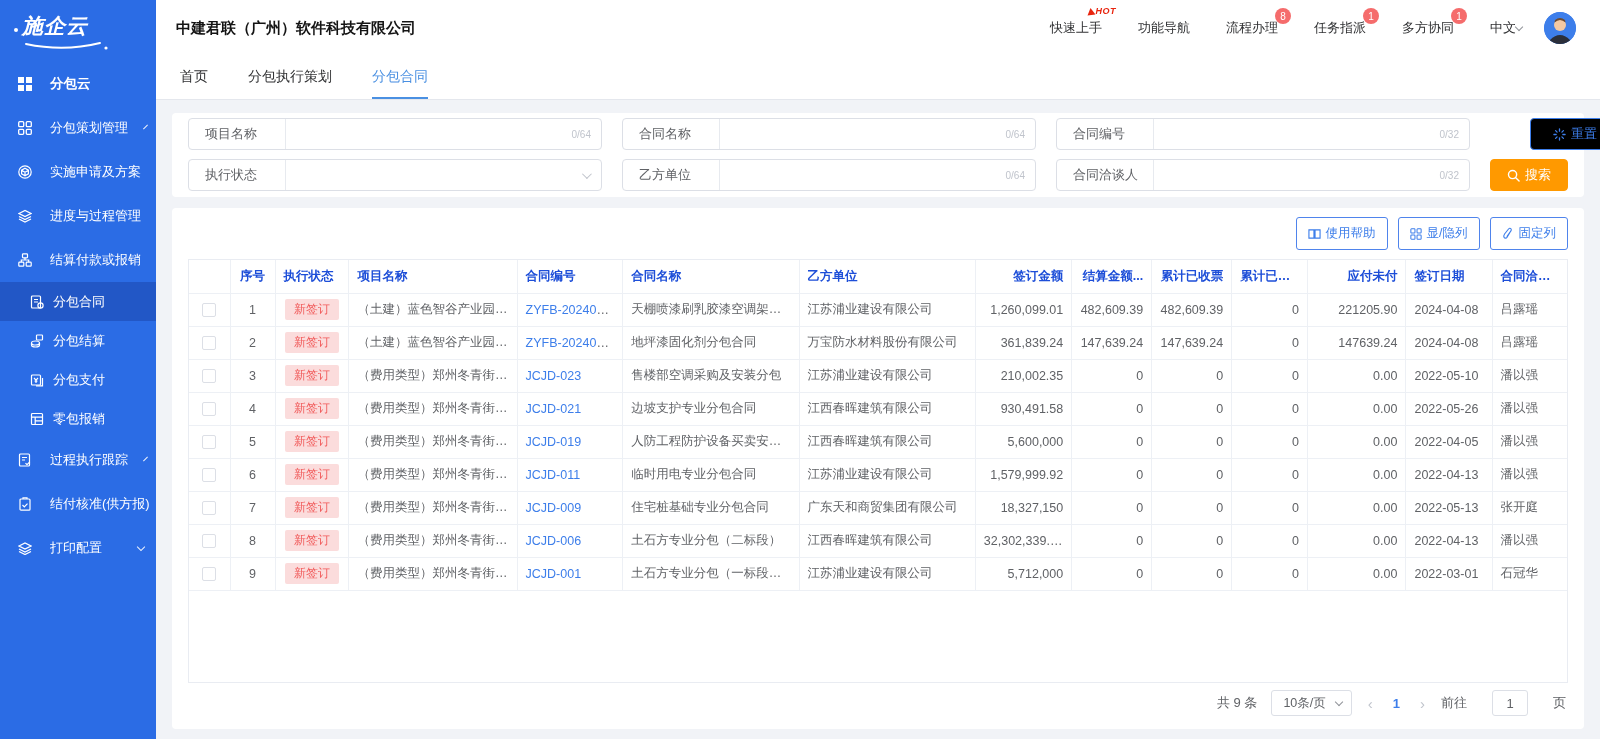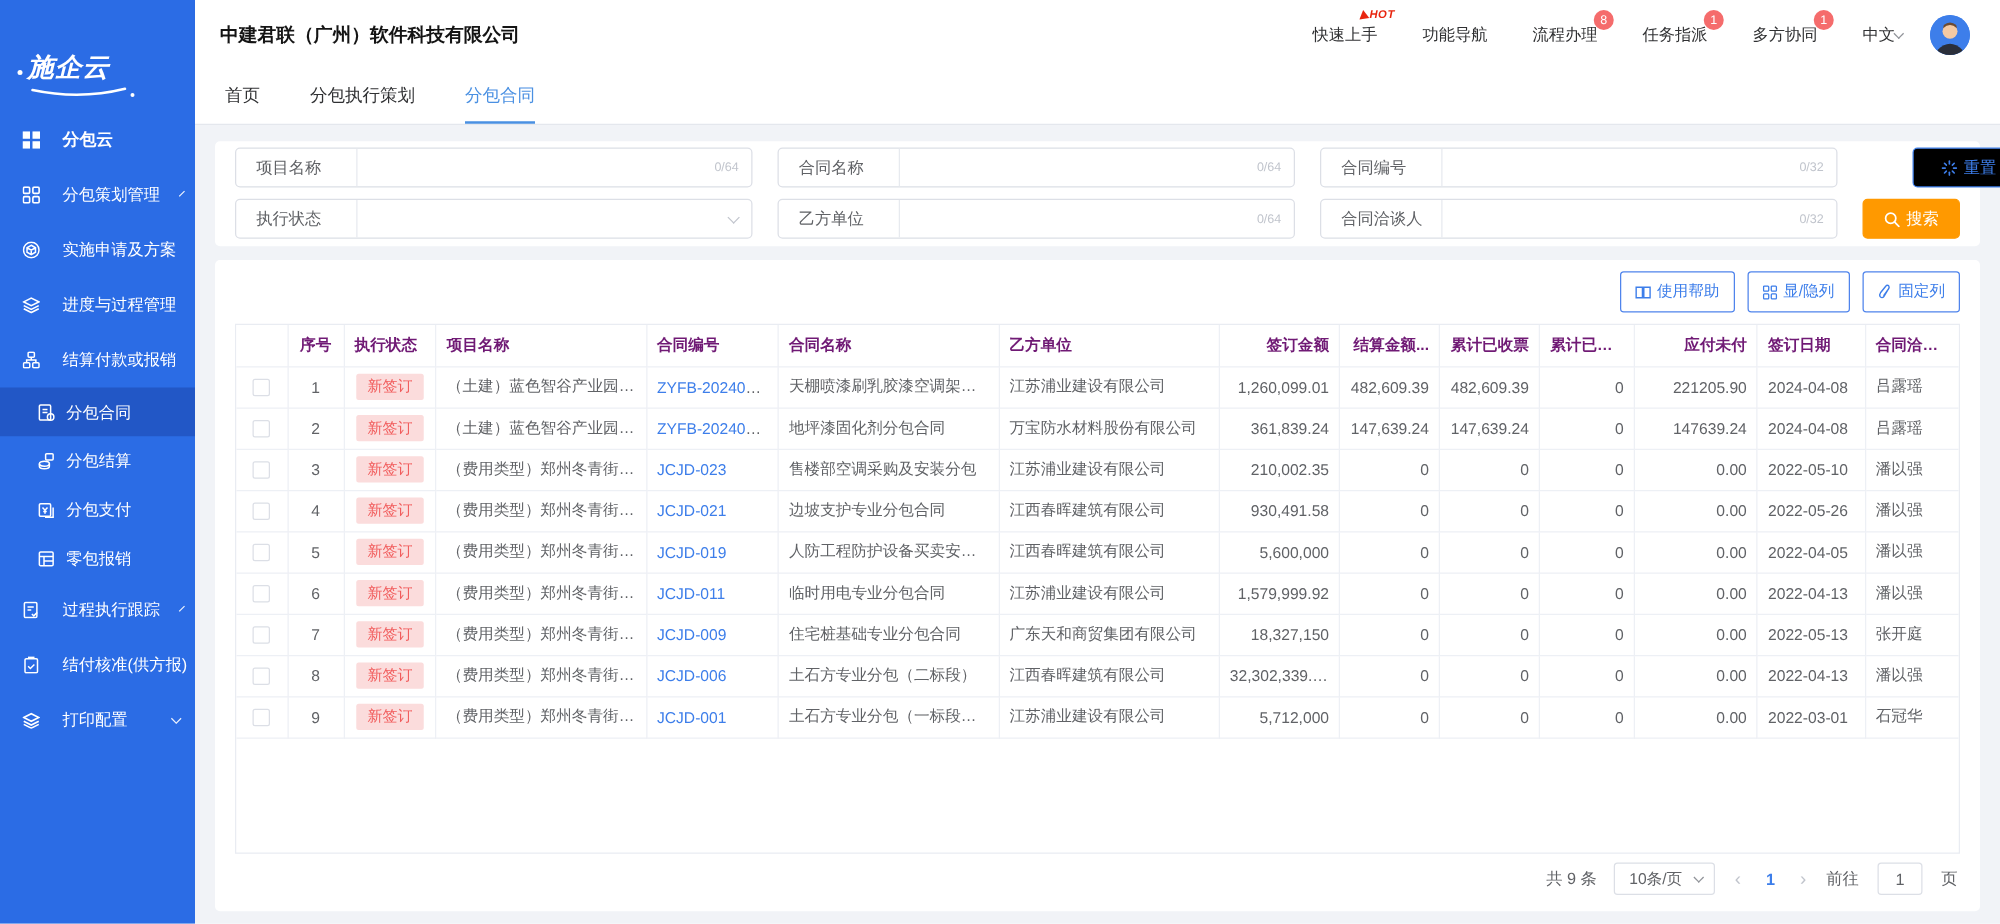--- a/index.html
+++ b/index.html
@@ -2,21 +2,21 @@
 <html><head>
 <meta charset="utf-8">
 <style>
   * { margin:0; padding:0; box-sizing:border-box; }
   html,body { width:1600px; height:739px; overflow:hidden; }
   body { font-family:"Liberation Sans","DejaVu Sans",sans-serif; display:flex; background:#f1f3f7; color:#303133; }
 
   
   .sidebar { width:156px; min-width:156px; height:100%; background:#2B6CE5; color:#fff; display:flex; flex-direction:column; }
   .logo-wrap { padding:12px 0 10px 14px; }
-  .logo-line { display:flex; align-items:flex-start; gap:4px;margin-top:28px; }
+  .logo-line { display:flex; align-items:flex-start; gap:4px; }
   .logo-dot { width:4px; height:4px; border-radius:50%; background:#fff; margin-top:16px; }
   .logo-text { font-size:21px; font-weight:700; letter-spacing:1px; font-style:italic; }
   .logo-swoosh { margin-left:10px; display:block; }
   .menu { flex:1; overflow:hidden; }
   .menu-item { height:44px; display:flex; align-items:center; gap:17px; padding:0 12px 0 17px; font-size:13px; cursor:pointer; white-space:nowrap; }
   .menu-item.first { font-weight:700; font-size:13.5px; }
   .menu-item .mi-icon { width:16px; height:16px; flex:none; display:flex; align-items:center; justify-content:center; }
   .menu-item .chev { margin-left:auto; }
   .chev { width:6px; height:6px; border-right:1.4px solid rgba(255,255,255,.9); border-bottom:1.4px solid rgba(255,255,255,.9); transform:rotate(45deg); margin-top:-3px; }
   .chev.up { transform:rotate(-135deg); margin-top:3px; }
@@ -60,34 +60,34 @@
   .btn-search { height:32px; width:78px; border:1px solid #FF9900; color:#fff; background:#FF9900; }
 
   .table-card { margin-top:11px; padding:9px 16px 6px; }
   .tbl-toolbar { display:flex; justify-content:flex-end; gap:10px; margin-bottom:9px; }
   .tbtn { height:33px; padding:0 11px; border:1px solid #4F84EC; color:#3D7EEA; background:#fff; border-radius:3px; font-size:12.5px; display:flex; align-items:center; gap:5px; cursor:pointer; }
 
   .tbl-wrap { border:1px solid #e9ecf2; height:424px; overflow:hidden; }
   table { width:100%; border-collapse:collapse; table-layout:fixed; }
   th, td { border-right:1px solid #edf0f5; border-bottom:1px solid #edf0f5; padding:0 8px; font-size:12.5px; white-space:nowrap; overflow:hidden; text-overflow:ellipsis; }
   th:last-child, td:last-child { border-right:none; }
-  th { height:33px; color:#701a75; font-weight:700; text-align:left; background:#fff; }
+  th { height:33px; color:#1d4ed8; font-weight:700; text-align:left; background:#fff; }
   td { height:33px; color:#606266; }
   .num { text-align:right; }
   .ctr { text-align:center; }
   .checkbox { width:14px; height:14px; border:1px solid #dcdfe6; border-radius:2px; background:#fff; display:inline-block; vertical-align:middle; cursor:pointer; }
   .badge { display:inline-block; padding:3px 9px; background:#FBDCDC; color:#F15B5B; font-size:12px; border-radius:2px; line-height:1.2; }
   .link { color:#3D7EEA; text-decoration:none; cursor:pointer; }
 
   .pager { height:40px; display:flex; align-items:center; justify-content:flex-end; gap:14px; font-size:13px; color:#606266; padding-right:2px; }
   .size-sel { height:26px; border:1px solid #dcdfe6; border-radius:3px; display:flex; align-items:center; gap:10px; padding:0 9px 0 11px; color:#606266; font-size:12.5px; cursor:pointer; }
   .size-sel .chev-g { margin-top:-2px; }
   .pg-arrow { color:#c0c4cc; font-size:15px; cursor:pointer; padding:0 2px; }
   .pg-num { color:#3D7EEA; font-weight:600; cursor:pointer; padding:0 4px; }
-  .goto { display:flex; align-items:center; gap:15px; }
+  .goto { display:flex; align-items:center; gap:25px; }
   .goto input { width:36px; height:26px; border:1px solid #dcdfe6; border-radius:3px; text-align:center; font-size:13px; color:#606266; outline:none; }
 
   svg { display:block; }
 </style>
 </head>
 <body>
 
 <aside class="sidebar">
   <div class="logo-wrap">
     <div class="logo-line">

